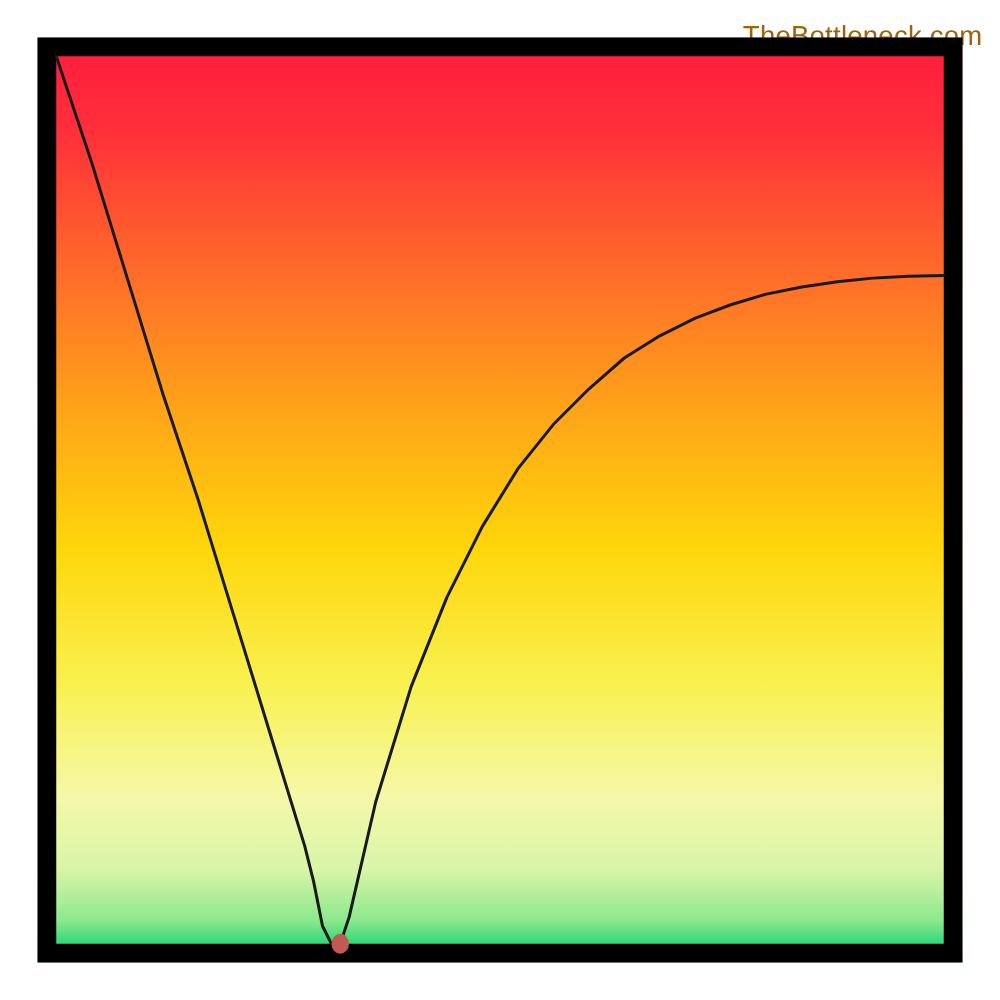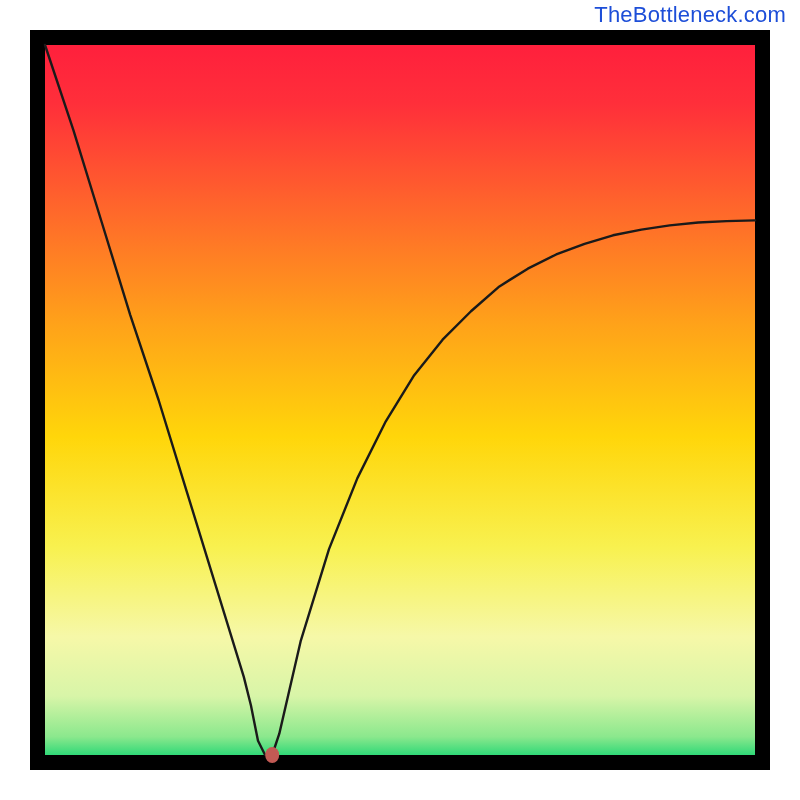--- a/index.html
+++ b/index.html
@@ -8,24 +8,24 @@
     background: #fff;
     font-family: Arial, Helvetica, sans-serif;
   }
   .stage {
     position: relative;
     width: 800px;
     height: 800px;
   }
   .watermark {
     position: absolute;
-    top: 2px;
+    top: 16px;
     right: 14px;
     font-size: 22px;
-    color: #1d4ed8;
+    color: #a16207;
     letter-spacing: 0.2px;
     font-weight: 400;
   }
   svg.plot {
     position: absolute;
     top: 30px;
     left: 30px;
     width: 740px;
     height: 740px;
     display: block;

